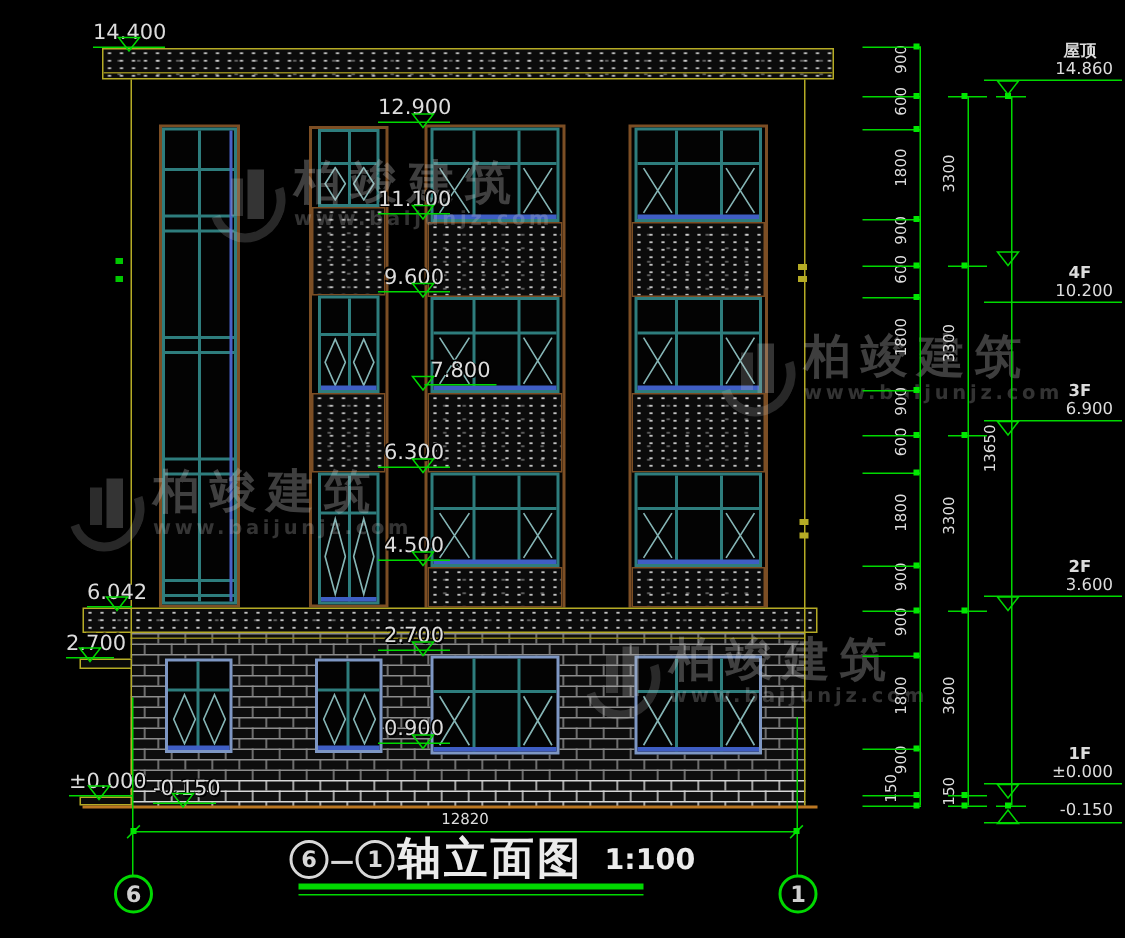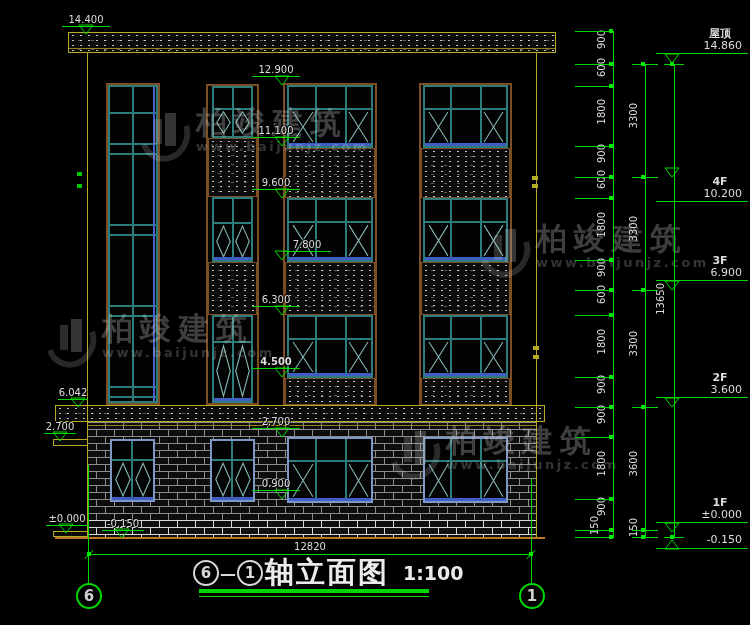--- a/index.html
+++ b/index.html
@@ -16,21 +16,21 @@
   .strip{position:absolute;border:2px solid #7c4e24;background:#020202;box-sizing:border-box;}
   .spand{position:absolute;border:1px solid #7c4e24;box-sizing:border-box;}
   .w{position:absolute;border:2px solid #2e7d7d;background:#030303;box-sizing:border-box;}
   .w1f{border-color:#7e97c4;}
   .rail{position:absolute;left:0;right:0;height:2px;background:#2e7d7d;}
   .mull{position:absolute;top:0;bottom:0;width:2px;background:#2e7d7d;}
   .sill{position:absolute;left:0;right:0;bottom:0;height:3px;background:#3f5ec4;}
   .sym{position:absolute;}
   .sym path{stroke:#85b5b5;fill:none;stroke-width:1.1;vector-effect:non-scaling-stroke;}
   .txt{color:#dcdcdc;font-size:10px;white-space:nowrap;text-shadow:1px 1px 0 #000;}
-  .ann{position:absolute;border-bottom:1px solid #00d800;text-align:center;font-size:10px;
+  .ann{position:absolute;border-bottom:1px solid #00d800;text-align:center;font-size:14px;
        color:#dcdcdc;padding-bottom:1px;white-space:nowrap;text-shadow:1px 1px 0 #000,-1px -1px 0 #000;}
   .vtxt{position:absolute;writing-mode:vertical-rl;transform:rotate(180deg);color:#dcdcdc;
         font-size:10px;white-space:nowrap;text-shadow:1px 1px 0 #000;}
   .fl{position:absolute;left:656px;width:92px;height:27px;border-bottom:1px solid #00d800;box-sizing:border-box;}
   .fl .nm{font-size:11px;color:#dcdcdc;text-align:center;padding-left:36px;height:13px;line-height:13px;font-weight:bold;}
   .fl .val{font-size:11px;color:#dcdcdc;text-align:right;padding-right:6px;height:13px;line-height:12px;}
   .bub{position:absolute;width:26px;height:26px;border:2px solid #00d800;border-radius:50%;
        color:#cfcfcf;font-size:15px;font-weight:bold;display:flex;align-items:center;
        justify-content:center;box-sizing:border-box;background:#000;}
   .mk{position:absolute;}
@@ -326,21 +326,21 @@
   <div class="ann" style="left:58px;top:387px;width:30px;">6.042</div>
   <div class="ann" style="left:44px;top:421px;width:32px;">2.700</div>
   <div class="ann" style="left:46px;top:513px;width:42px;">±0.000</div>
   <div class="ann" style="left:102px;top:518px;width:42px;">-0.150</div>
 
   <div class="ann" style="left:252px;top:64px;width:48px;">12.900</div>
   <div class="ann" style="left:252px;top:125px;width:48px;">11.100</div>
   <div class="ann" style="left:252px;top:177px;width:48px;">9.600</div>
   <div class="ann" style="left:252px;top:239px;width:48px;margin-left:31px;">7.800</div>
   <div class="ann" style="left:252px;top:294px;width:48px;">6.300</div>
-  <div class="ann" style="left:252px;top:356px;width:48px;font-weight:bold;">4.500</div>
+  <div class="ann" style="left:252px;top:356px;width:48px;">4.500</div>
   <div class="ann" style="left:252px;top:416px;width:48px;">2.700</div>
   <div class="ann" style="left:252px;top:478px;width:48px;">0.900</div>
 
   <div class="fl" style="top:27px;">
     <div class="nm">屋顶</div>
     <div class="val">14.860</div>
   </div>
   <div class="fl" style="top:127px;margin-top:48px;">
     <div class="nm">4F</div>
     <div class="val">10.200</div>

